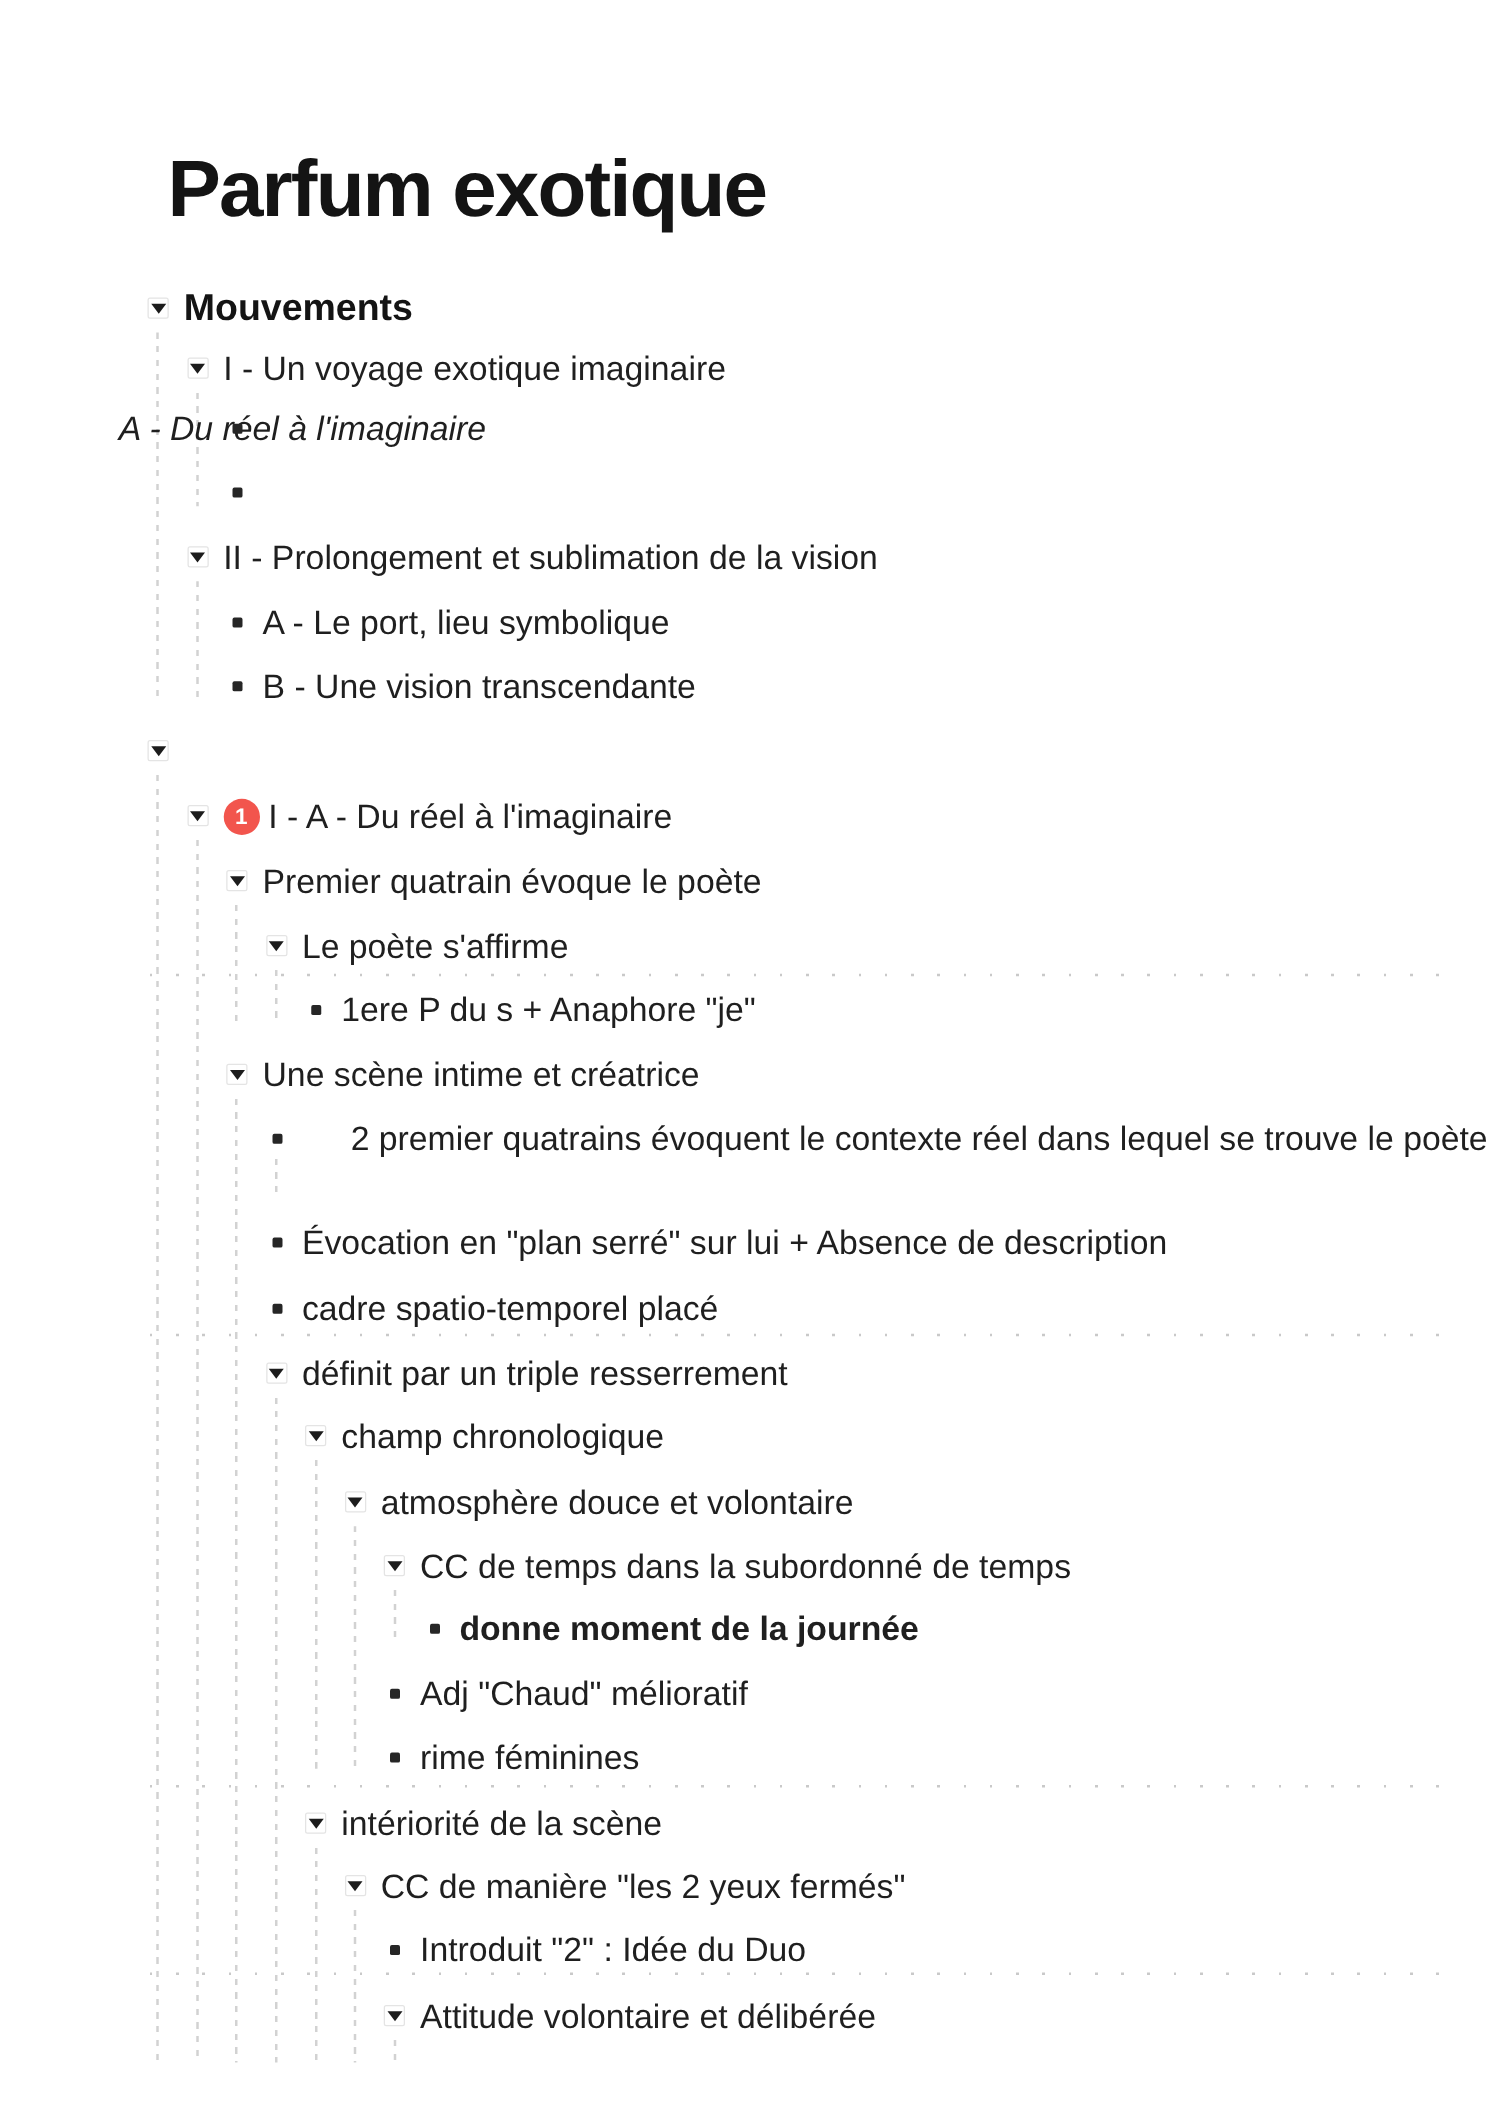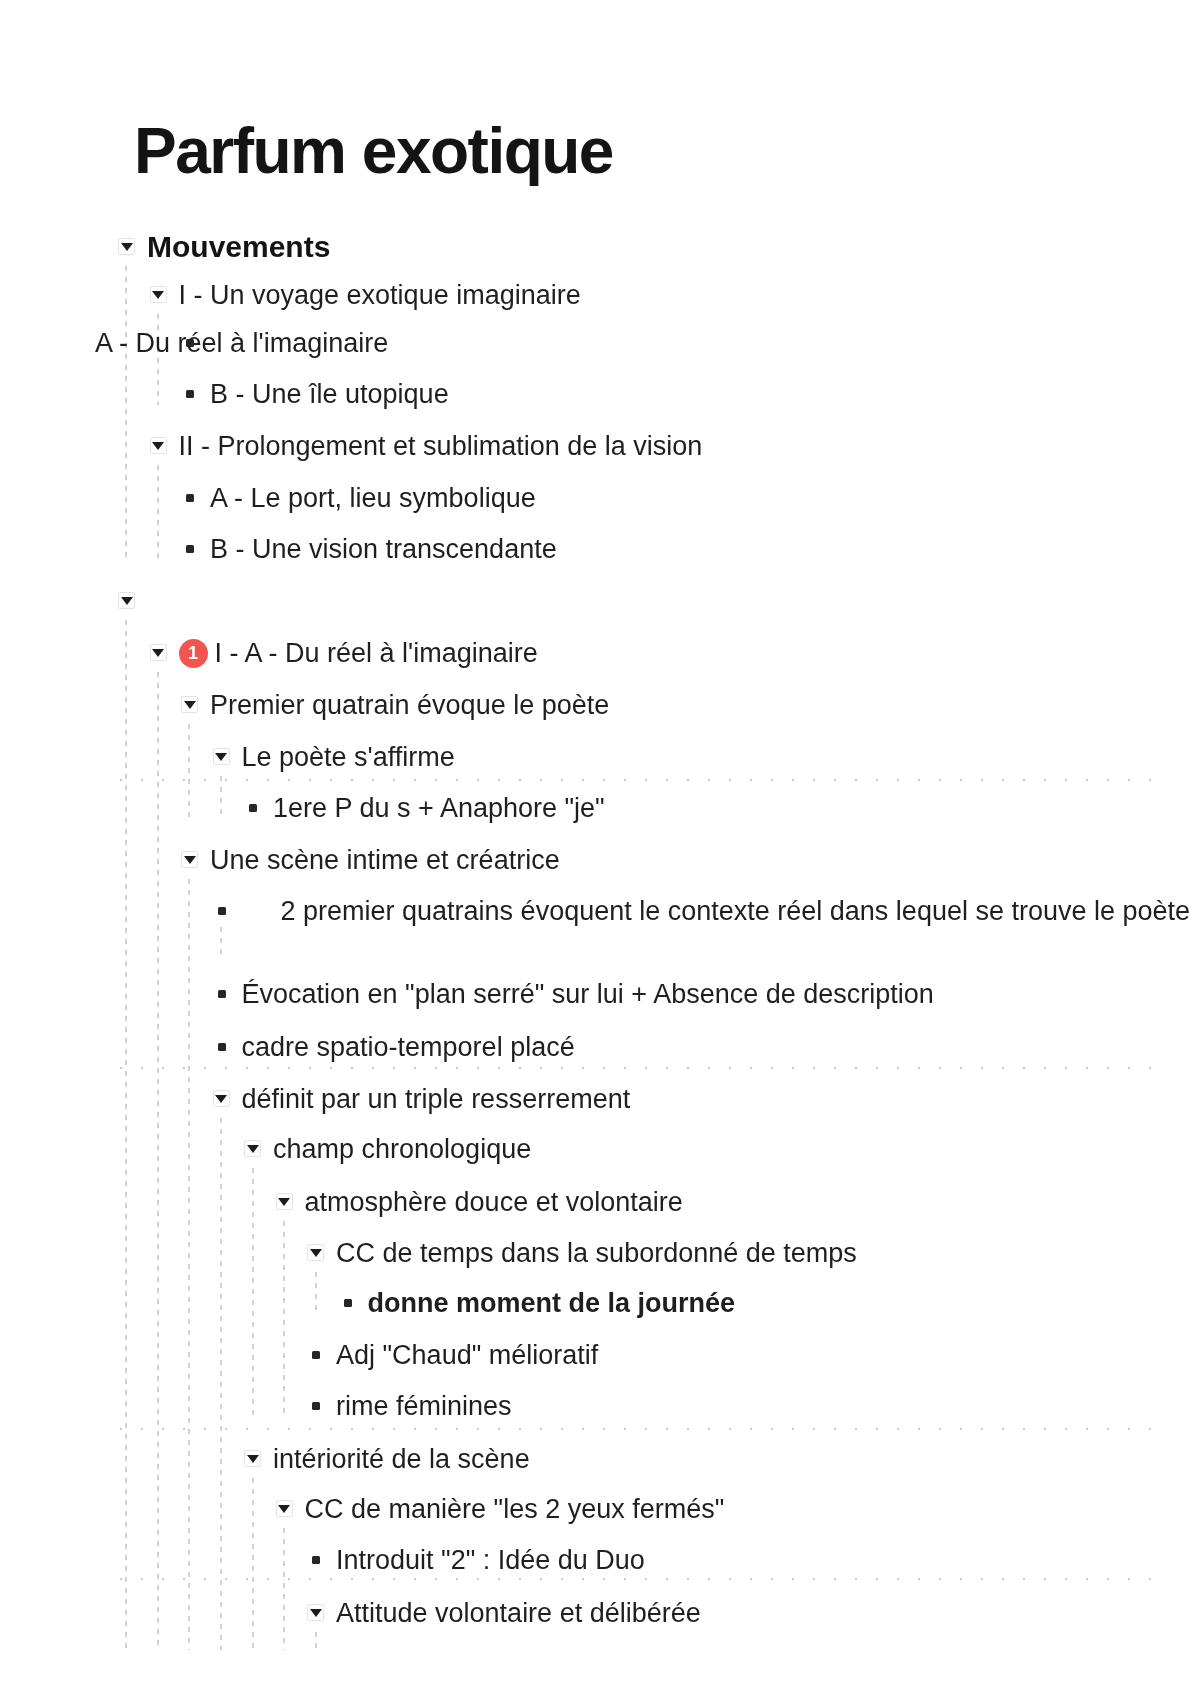--- a/index.html
+++ b/index.html
@@ -83,29 +83,26 @@
       <div class="row" style="top: 278.5px;">
         <div class="marker toggle-box" style="left: 149.5px; top: 7.5px;">
           <div class="tri"></div>
         </div>
         <div style="margin-left: 178.5px; max-width: 979.5px;">
           <span class="row-text">I - Un voyage exotique imaginaire</span>
         </div>
       </div>
       <div class="row" style="top: 326.5px;">
         <div class="marker sq" style="left: 186px; top: 12.5px;"></div>
-        <div style="margin-left: 95px; max-width: 948px;">
+        <div style="margin-left: 95px; max-width: 948px; font-style: italic;">
           <span class="row-text">A - Du réel à l'imaginaire</span>
         </div>
       </div>
       <div class="row" style="top: 377.5px;">
         <div class="marker sq" style="left: 186px; top: 12.5px;"></div>
-        <div style="margin-left: 210px; max-width: 948px;">
-          <span class="row-text">B - Une île utopique</span>
-        </div>
       </div>
       <div class="row" style="top: 429.5px;">
         <div class="marker toggle-box" style="left: 149.5px; top: 7.5px;">
           <div class="tri"></div>
         </div>
         <div style="margin-left: 178.5px; max-width: 979.5px;">
           <span class="row-text">II - Prolongement et sublimation de la vision</span>
         </div>
       </div>
       <div class="row" style="top: 481.5px;">

